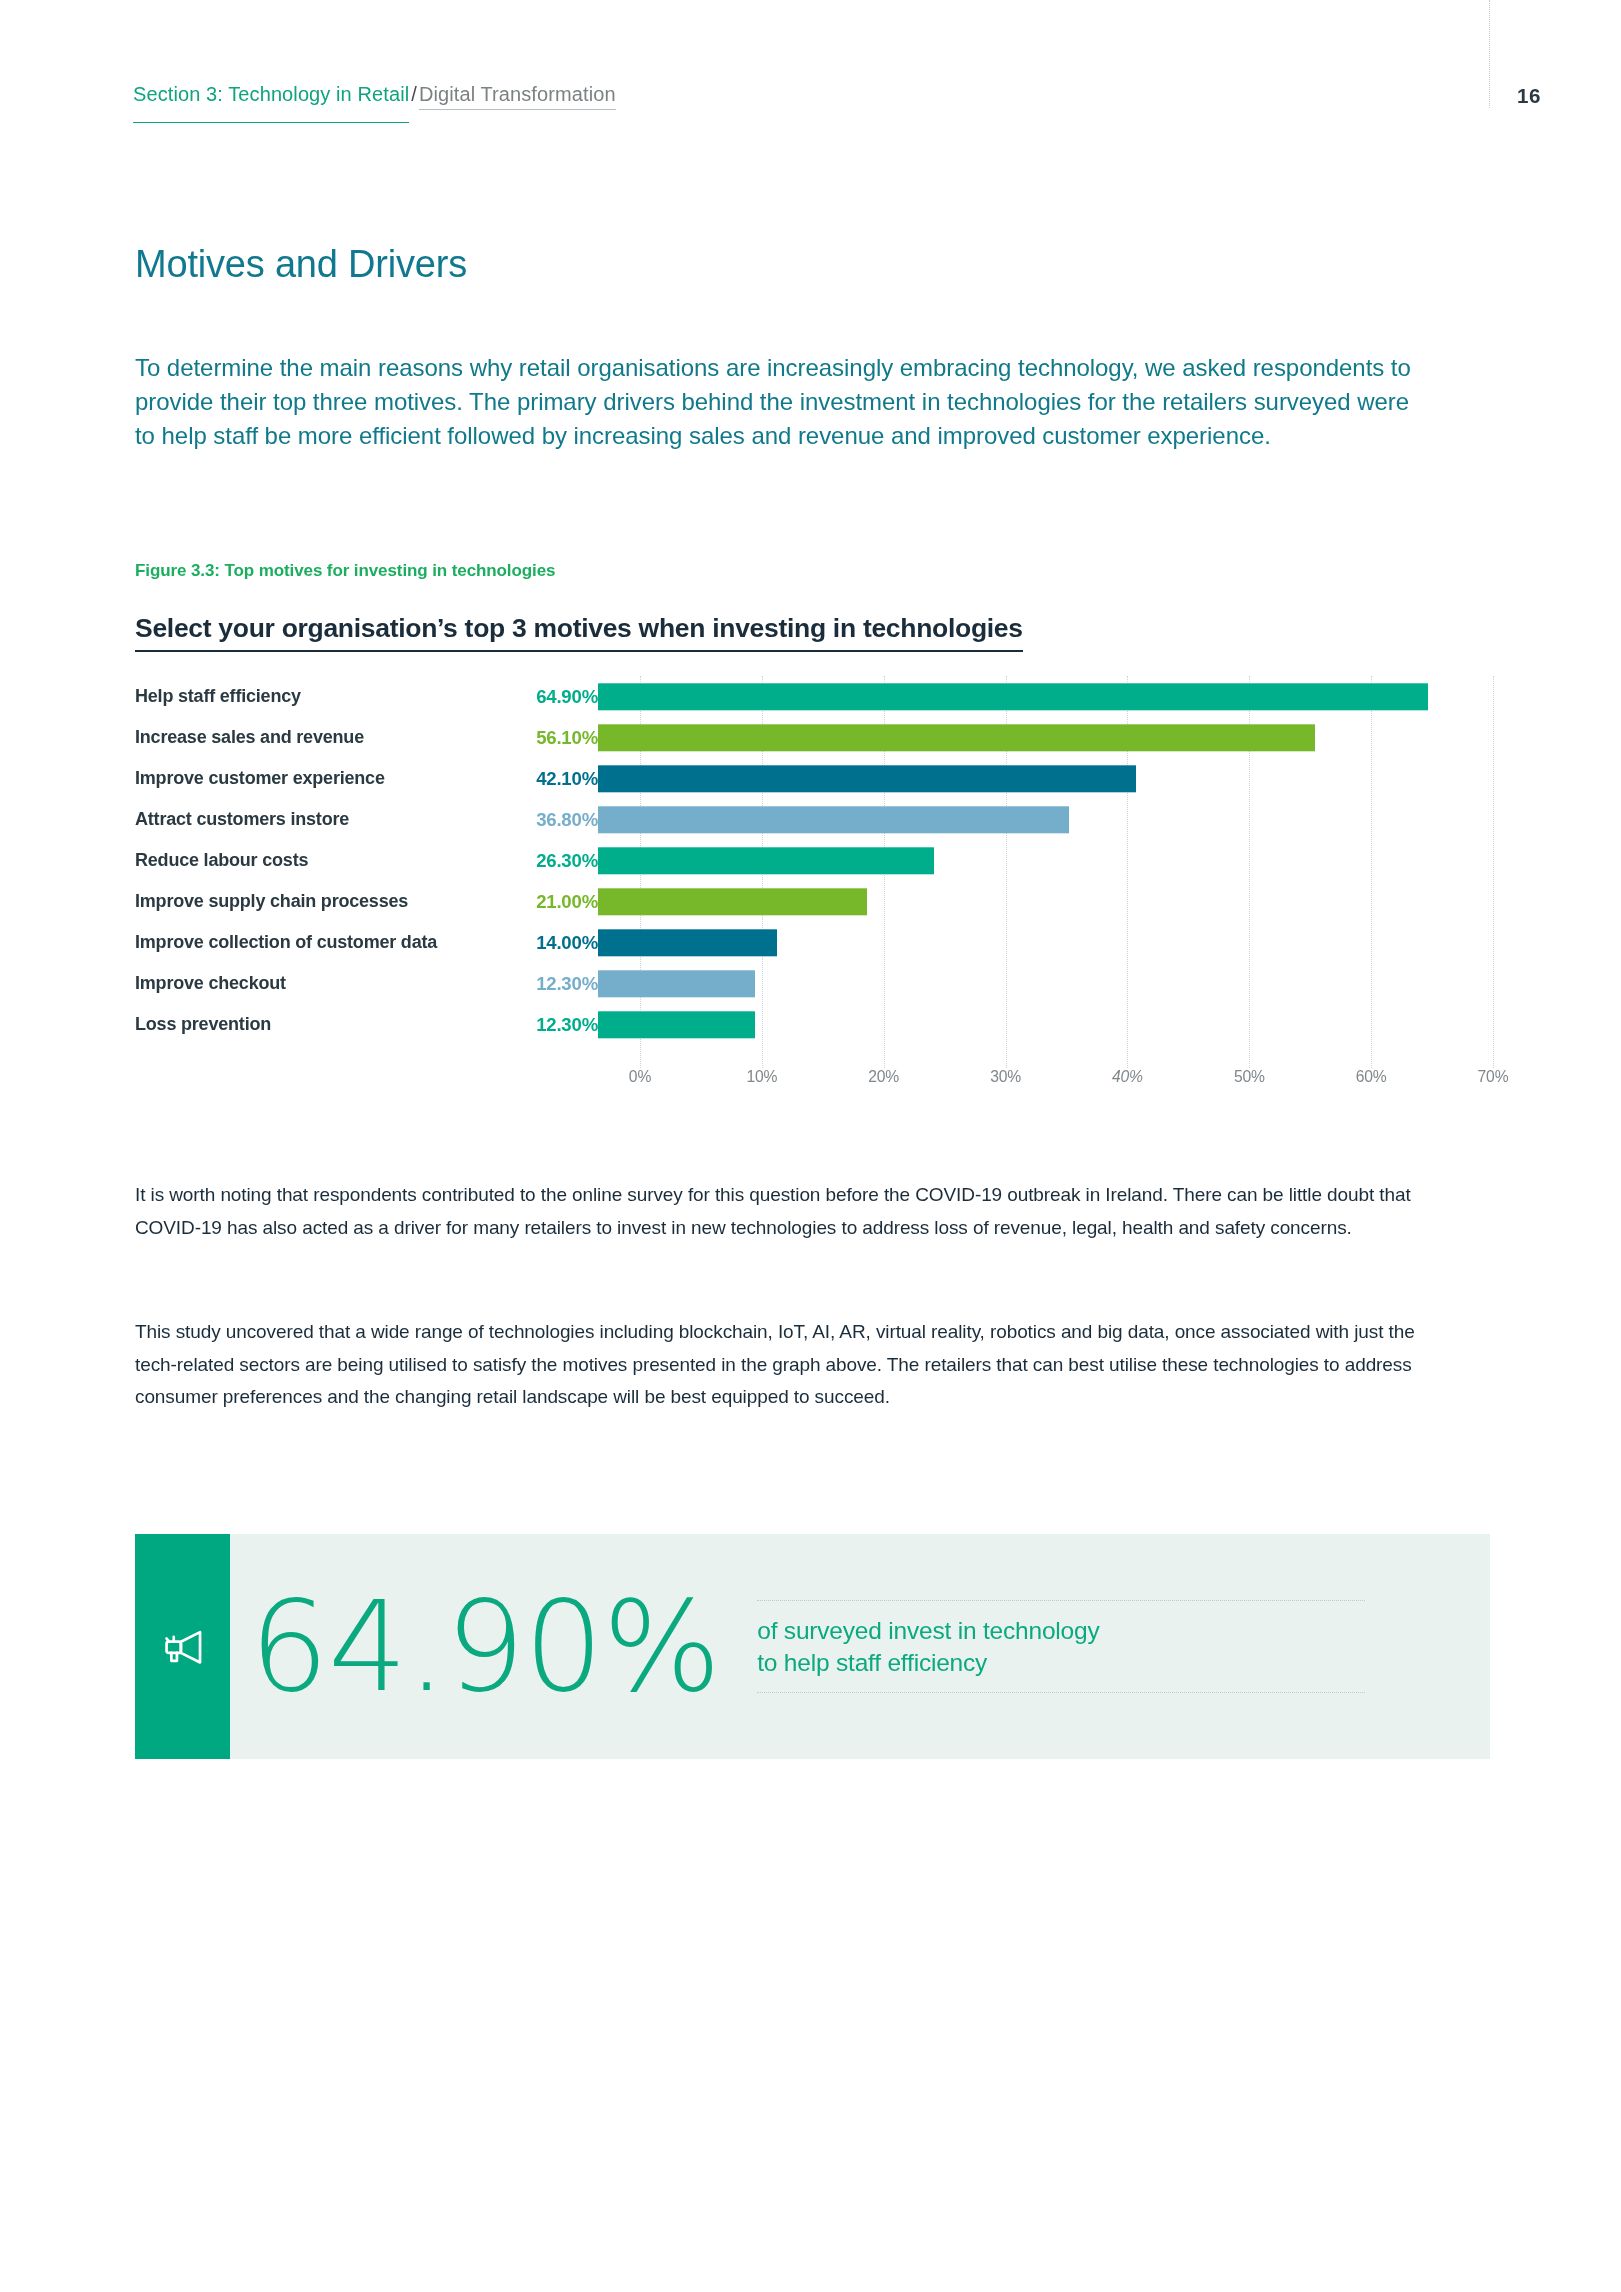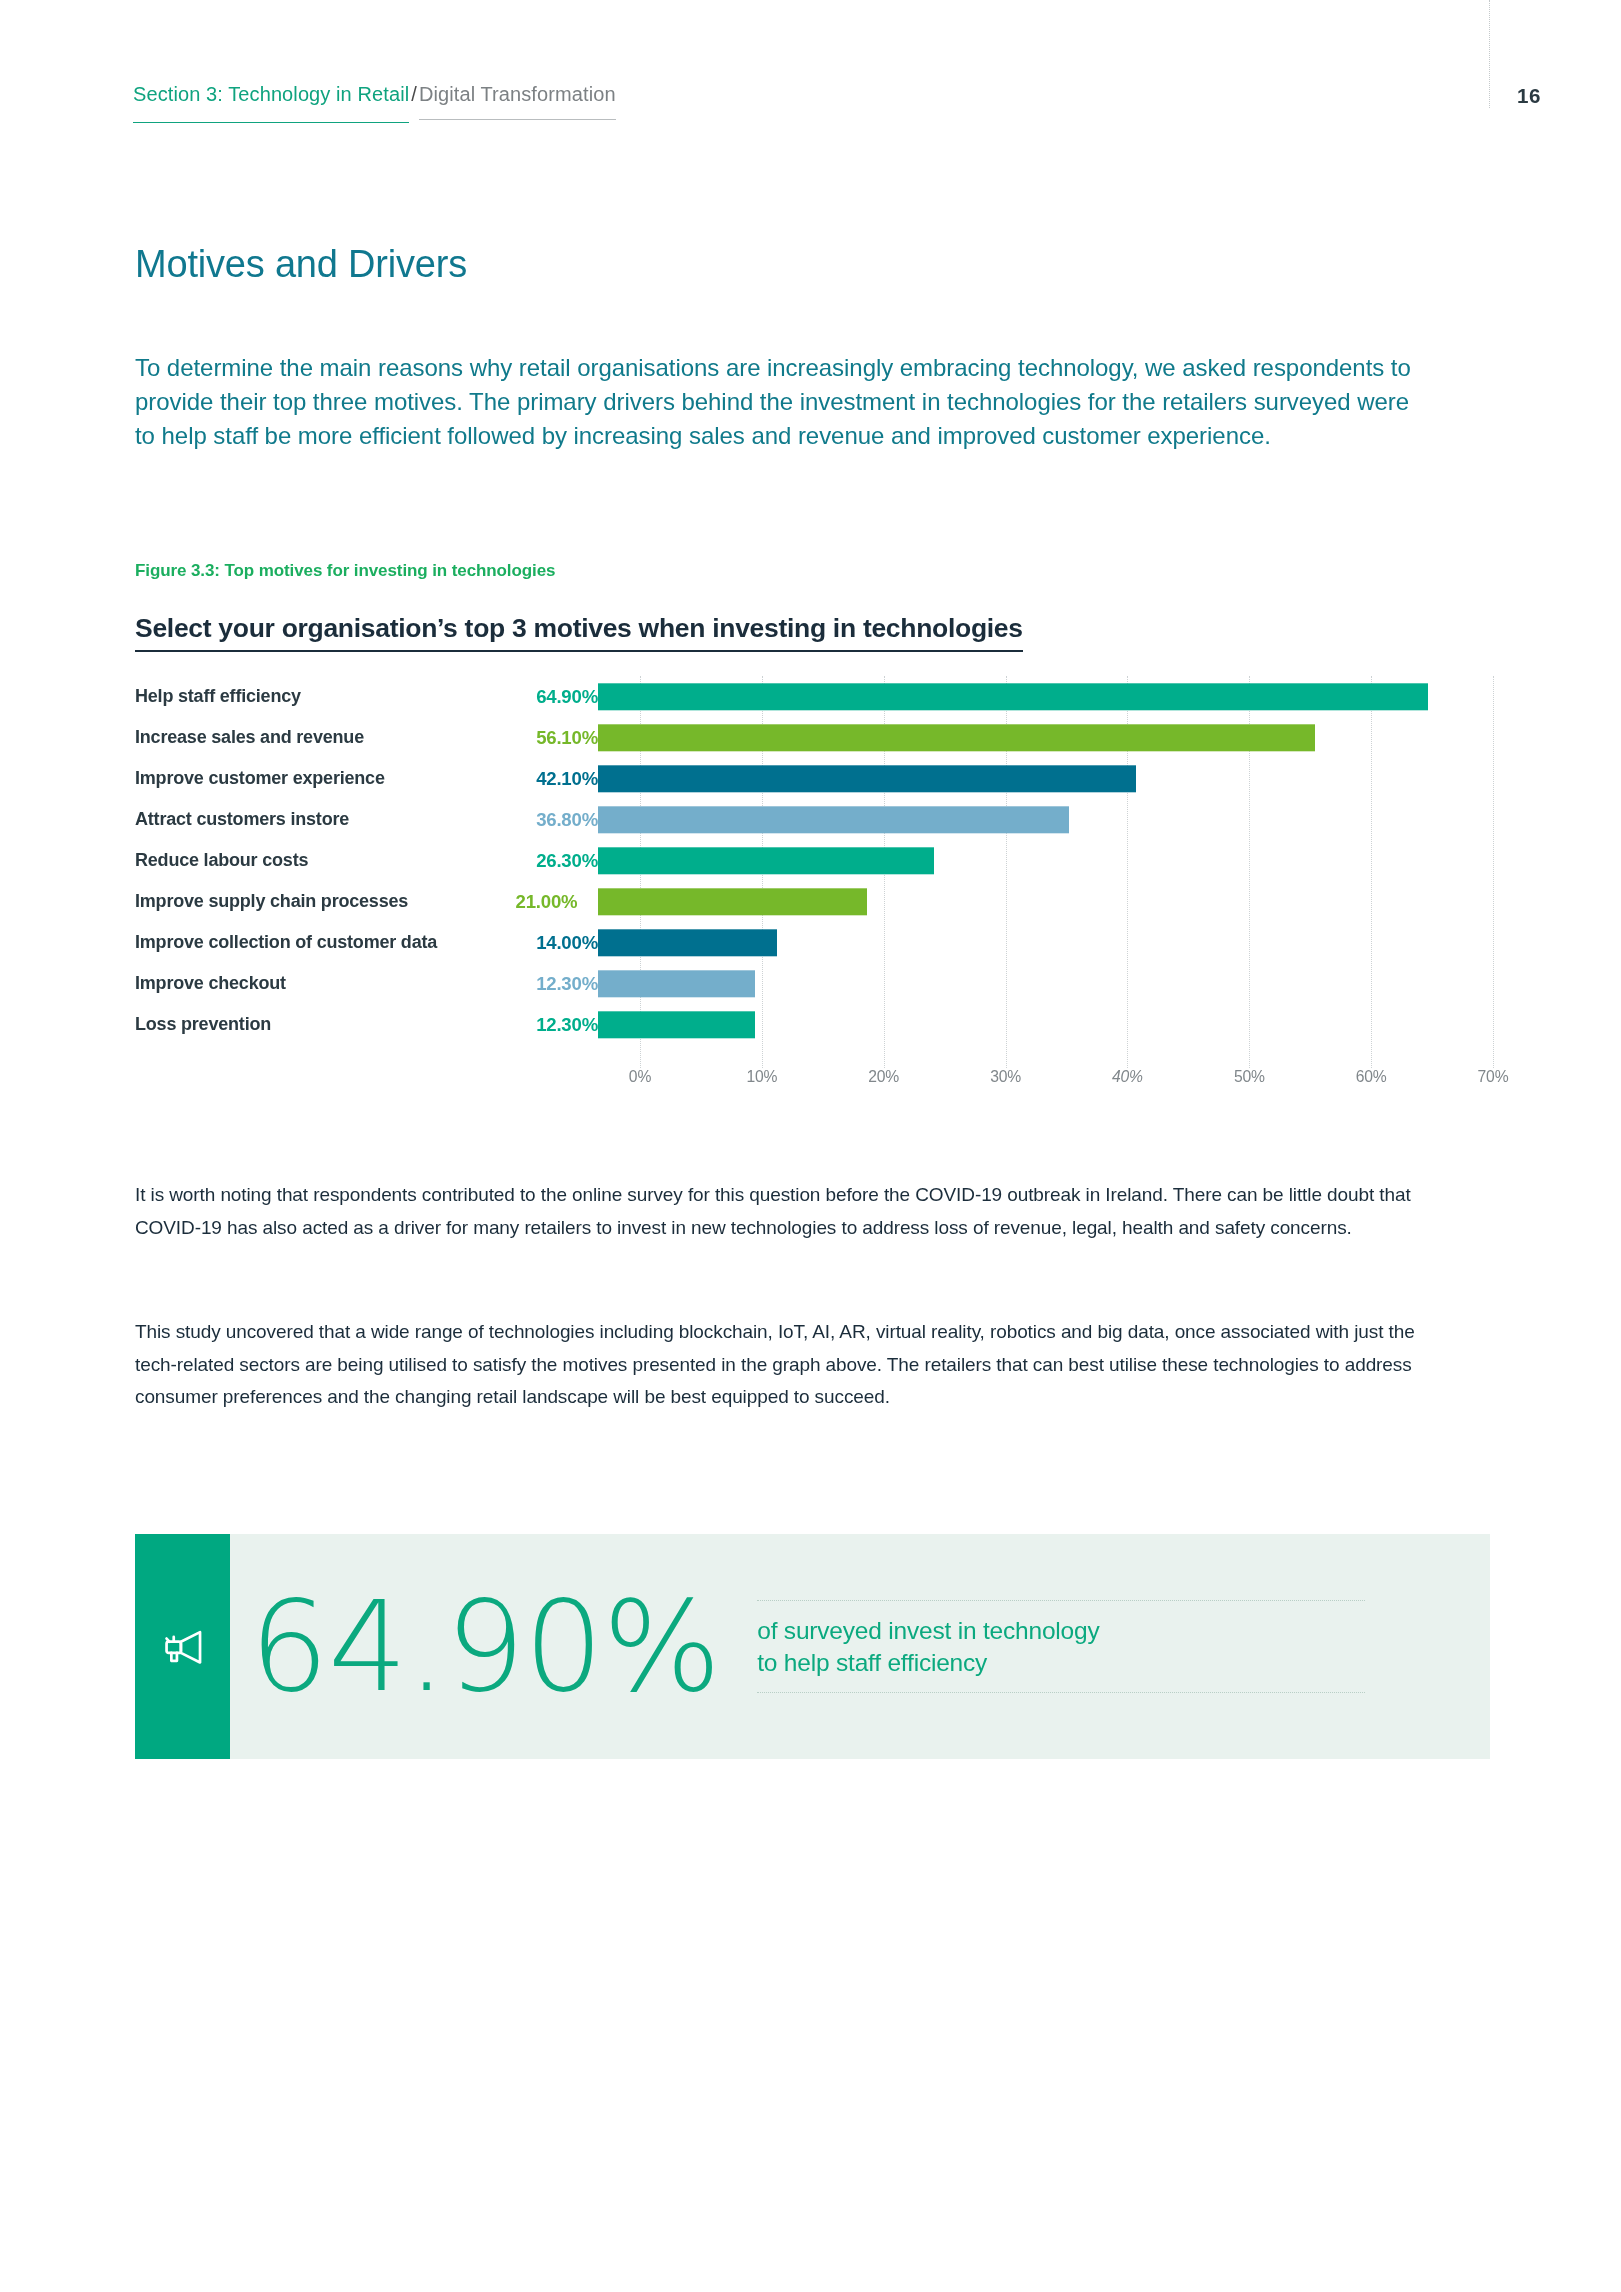--- a/index.html
+++ b/index.html
@@ -37,21 +37,21 @@
     border-bottom: 1.5px solid #0FA37F;
     padding-bottom: 17px;
   }
   .bc-sep {
     color: #4a4a4a;
     padding: 0 2px 2.9px 2px;
   }
   .bc-sub {
     color: #7c8184;
     border-bottom: 1.5px solid #b9bdbf;
-    padding-bottom: 14px;
+    padding-bottom: 4px;
   }
   .page-rule {
     position: absolute;
     left: 1489px;
     top: 0px;
     width: 0;
     height: 108px;
     border-left: 1.5px dotted #c5c9cb;
   }
   .page-number {
@@ -320,21 +320,21 @@
         </div>
         <div class="crow">
           <div class="cat-label">Reduce labour costs</div>
           <div class="cat-value" style="color: rgb(0, 174, 140);">26.30%</div>
           <div class="bar-track">
             <div class="bar" style="width: 37.5714%; background: rgb(0, 174, 140);"></div>
           </div>
         </div>
         <div class="crow">
           <div class="cat-label">Improve supply chain processes</div>
-          <div class="cat-value" style="color: rgb(118, 184, 42); text-align: center;">21.00%</div>
+          <div class="cat-value" style="color: rgb(118, 184, 42);">21.00%</div>
           <div class="bar-track">
             <div class="bar" style="width: 30%; background: rgb(118, 184, 42);"></div>
           </div>
         </div>
         <div class="crow">
           <div class="cat-label">Improve collection of customer data</div>
           <div class="cat-value" style="color: rgb(0, 112, 143);">14.00%</div>
           <div class="bar-track">
             <div class="bar" style="width: 20%; background: rgb(0, 112, 143);"></div>
           </div>

